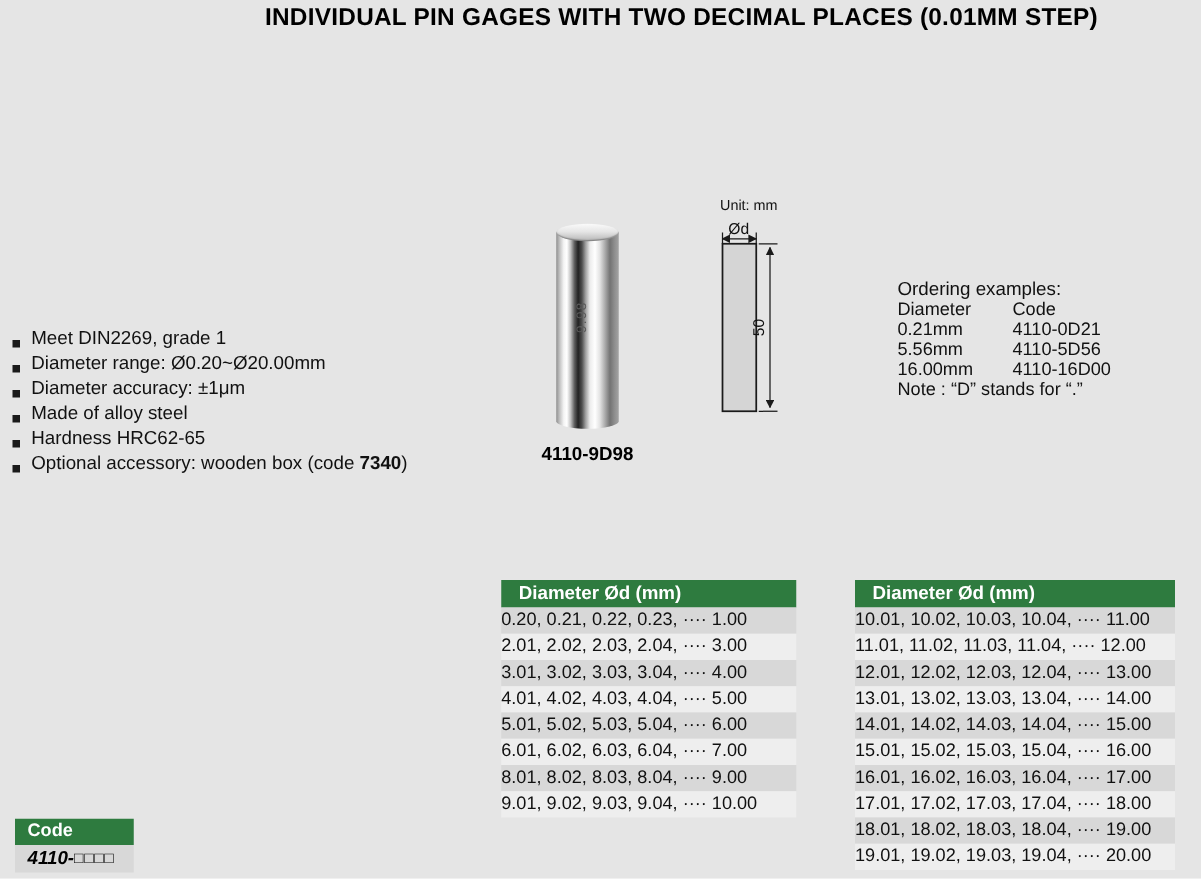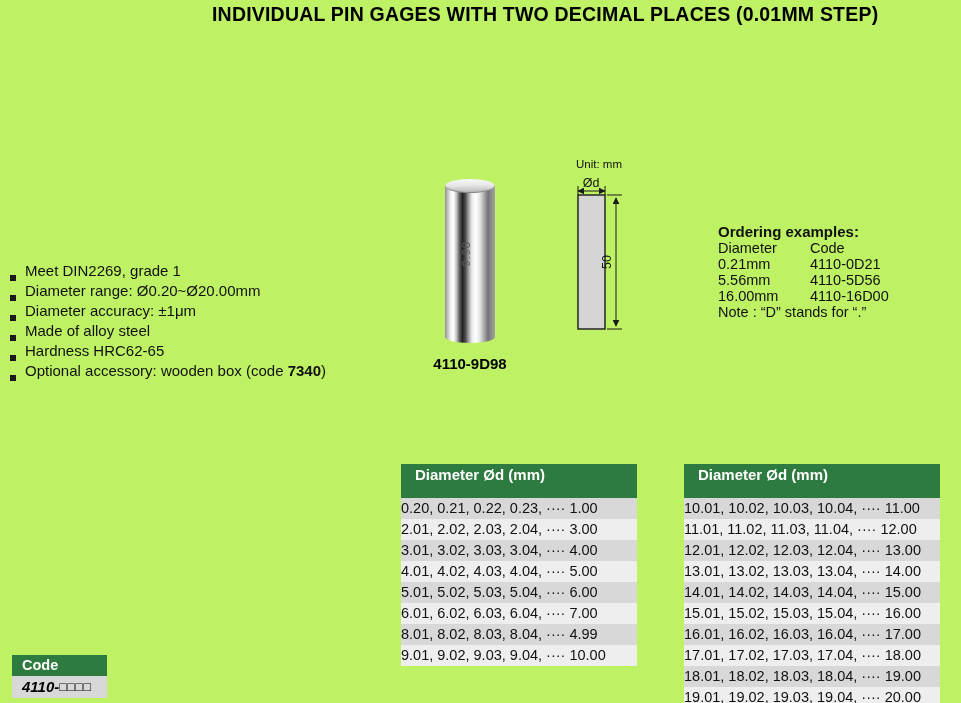--- a/index.html
+++ b/index.html
@@ -1,28 +1,28 @@
 <!DOCTYPE html>
 <html style="--header-green: #2e7b3f; --row-dark: #d8d8d8; --row-light: #eeeeee;"><head>
 <meta charset="utf-8">
 <style>
   html,body { margin:0; padding:0; background:#ffffff; }
   .page {
-    position:relative; width:961px; height:703px; background:#bef264;
+    position:relative; width:961px; height:703px; background:#e5e5e5;
     font-family:"Liberation Sans","DejaVu Sans",sans-serif; color:#111;
     overflow:hidden;
   }
 
   
   .title { position:absolute; left:212px; top:3px; font-size:19.5px; font-weight:bold;
            white-space:nowrap; color:#000; letter-spacing:0.2px; }
 
   
   .features { position:absolute; left:8px; top:261px; list-style:none; margin:0; padding:0; }
-  .feature { display:flex; align-items:flex-end; height:20px; font-size:15px; line-height:20px; white-space:nowrap; }
+  .feature { display:flex; align-items:center; height:20px; font-size:15px; line-height:20px; white-space:nowrap; }
   .bullet { width:6px; height:6px; background:#1a1a1a; margin:7px 9px 0 2px; flex:none; }
 
   
   .pin-photo { position:absolute; left:444px; top:179px; width:52px; height:164px; }
   .pin-body {
     position:absolute; left:1px; top:7px; width:50px; height:157px;
     background:linear-gradient(90deg,
       #8f8f8f 0%, #c6c6c6 6%, #f4f4f4 12%, #ffffff 17%, #c2c2c2 23%,
       #606060 29%, #222222 35%, #4d4d4d 41%, #9f9f9f 47%, #ececec 54%,
       #ffffff 62%, #e2e2e2 70%, #ababab 78%, #737373 86%, #8d8d8d 93%, #a3a3a3 100%);
@@ -35,29 +35,29 @@
   }
   .pin-marking {
     position:absolute; left:16px; top:62px; writing-mode:vertical-rl; transform:rotate(180deg);
     font-size:11px; color:#5a5a5a; letter-spacing:1px;
   }
   .pin-label { position:absolute; left:426px; top:355px; width:88px; text-align:center;
                font-weight:bold; font-size:15px; color:#000; white-space:nowrap; }
 
   
   .ordering { position:absolute; left:718px; top:223px; font-size:14.5px; line-height:16px; color:#111; white-space:nowrap; }
-  .ordering .heading { font-weight:bold; font-size:15px; line-height:17px; }
+  .ordering .heading { font-weight:normal; font-size:15px; line-height:17px; }
   .ord-col-d { display:inline-block; width:92px; }
 
   
   .size-table { position:absolute; top:464px; }
   .t1 { left:401px; width:236px; }
   .t2 { left:684px; width:256px; }
   .thead { background:var(--header-green,#2e7b3f); color:#fff; font-weight:bold; font-size:15px;
-           height:34px; line-height:22px; padding-left:14px; }
+           height:22px; line-height:22px; padding-left:14px; }
   .trow { font-size:14.5px; height:21px; line-height:21px; color:#111; white-space:nowrap; }
   .rows .trow:nth-child(odd)  { background:var(--row-dark,#d8d8d8); }
   .rows .trow:nth-child(even) { background:var(--row-light,#eeeeee); }
 
   
   .code-box { position:absolute; left:12px; top:655px; width:95px; }
   .code-head { background:var(--header-green,#2e7b3f); color:#fff; font-weight:bold; font-size:14.5px;
                height:21px; line-height:21px; padding-left:10px; }
   .code-val { background:var(--row-dark,#d8d8d8); height:22px; line-height:22px; padding-left:10px;
               font-weight:bold; font-size:15px; color:#000;font-style:italic; }
@@ -148,21 +148,21 @@
 
   <div class="size-table t1">
     <div class="thead">Diameter Ød (mm)</div>
     <div class="rows">
       <div class="trow">0.20, 0.21, 0.22, 0.23, ···· 1.00</div>
       <div class="trow">2.01, 2.02, 2.03, 2.04, ···· 3.00</div>
       <div class="trow">3.01, 3.02, 3.03, 3.04, ···· 4.00</div>
       <div class="trow">4.01, 4.02, 4.03, 4.04, ···· 5.00</div>
       <div class="trow">5.01, 5.02, 5.03, 5.04, ···· 6.00</div>
       <div class="trow">6.01, 6.02, 6.03, 6.04, ···· 7.00</div>
-      <div class="trow">8.01, 8.02, 8.03, 8.04, ···· 4.99</div>
+      <div class="trow">8.01, 8.02, 8.03, 8.04, ···· 9.00</div>
       <div class="trow">9.01, 9.02, 9.03, 9.04, ···· 10.00</div>
     </div>
   </div>
 
   <div class="size-table t2">
     <div class="thead">Diameter Ød (mm)</div>
     <div class="rows">
       <div class="trow">10.01, 10.02, 10.03, 10.04, ···· 11.00</div>
       <div class="trow">11.01, 11.02, 11.03, 11.04, ···· 12.00</div>
       <div class="trow">12.01, 12.02, 12.03, 12.04, ···· 13.00</div>

